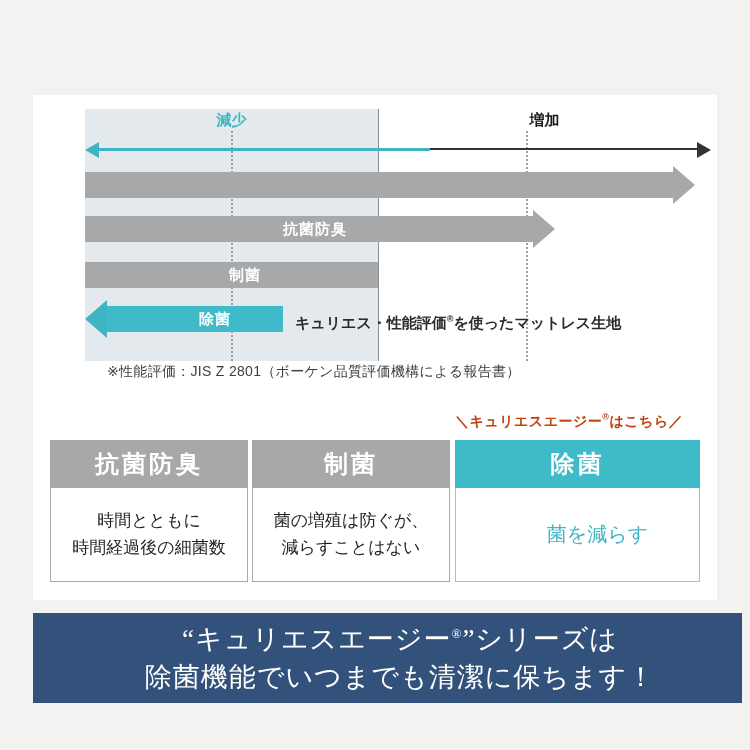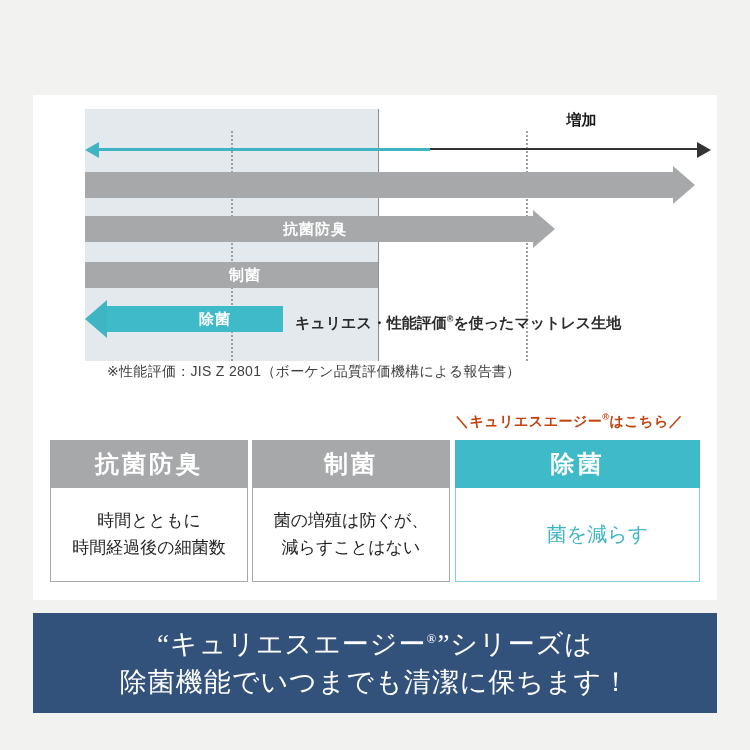--- a/index.html
+++ b/index.html
@@ -50,21 +50,21 @@
     border-left:2px dotted #9aa0a4;
   }
   .grid.g1{left:198px;}   
   .grid.g2{left:493px;}   
 
   
   .axis-label{
     position:absolute;top:16px;font-size:15px;font-weight:700;
   }
   .axis-label.dec{left:52px;width:293px;text-align:center;color:#3fb5c4;}
-  .axis-label.inc{left:345px;width:333px;text-align:center;color:#1a1a1a;padding-left:37px;}
+  .axis-label.inc{left:345px;width:333px;text-align:center;color:#1a1a1a;}
 
   
   .axis{position:absolute;left:52px;top:47px;width:626px;height:16px;}
   .axis .ln-teal{
     position:absolute;left:12px;top:6px;width:333px;height:3px;background:#3fb5c4;
   }
   .axis .ln-black{
     position:absolute;left:345px;top:6px;width:269px;height:2px;background:#333;
   }
   .axis .head-left{
@@ -153,24 +153,25 @@
   .card.c3 .body p{color:#3fb5c4;font-size:20px;}
   .badge{
     position:absolute;left:422px;top:4px;width:245px;
     font-size:14px;font-weight:700;color:#c2410c;
     letter-spacing:.5px;white-space:nowrap;
   }
   .badge sup{font-size:9px;vertical-align:super;}
 
   
   .banner{
-    position:absolute;left:33px;top:613px;width:684px;height:100px;
+    position:absolute;left:33px;top:613px;width:684px;height:90px;
     background:#33527b;
     display:flex;flex-direction:column;align-items:center;justify-content:center;
     font-family:"Liberation Serif","DejaVu Serif",serif;
+    padding-left:25px;
   }
   .banner div{
     color:#ffffff;font-size:27px;line-height:1.42;letter-spacing:1px;white-space:nowrap;
   }
   .banner sup{font-size:13px;vertical-align:super;}
 </style>
 </head>
 <body>
 
 <div class="page">
@@ -178,20 +179,21 @@
 
   <div class="panel">
 
     <div class="chart">
 
       <div class="shade"></div>
       <div class="zeroline"></div>
       <div class="grid g1"></div>
       <div class="grid g2"></div>
 
+      <div class="axis-label dec">減少</div>
       <div class="axis-label inc">増加</div>
 
       <div class="axis">
         <span class="head-left"></span>
         <span class="ln-teal"></span>
         <span class="ln-black"></span>
         <span class="head-right"></span>
       </div>
 
       <div class="bar row1">

